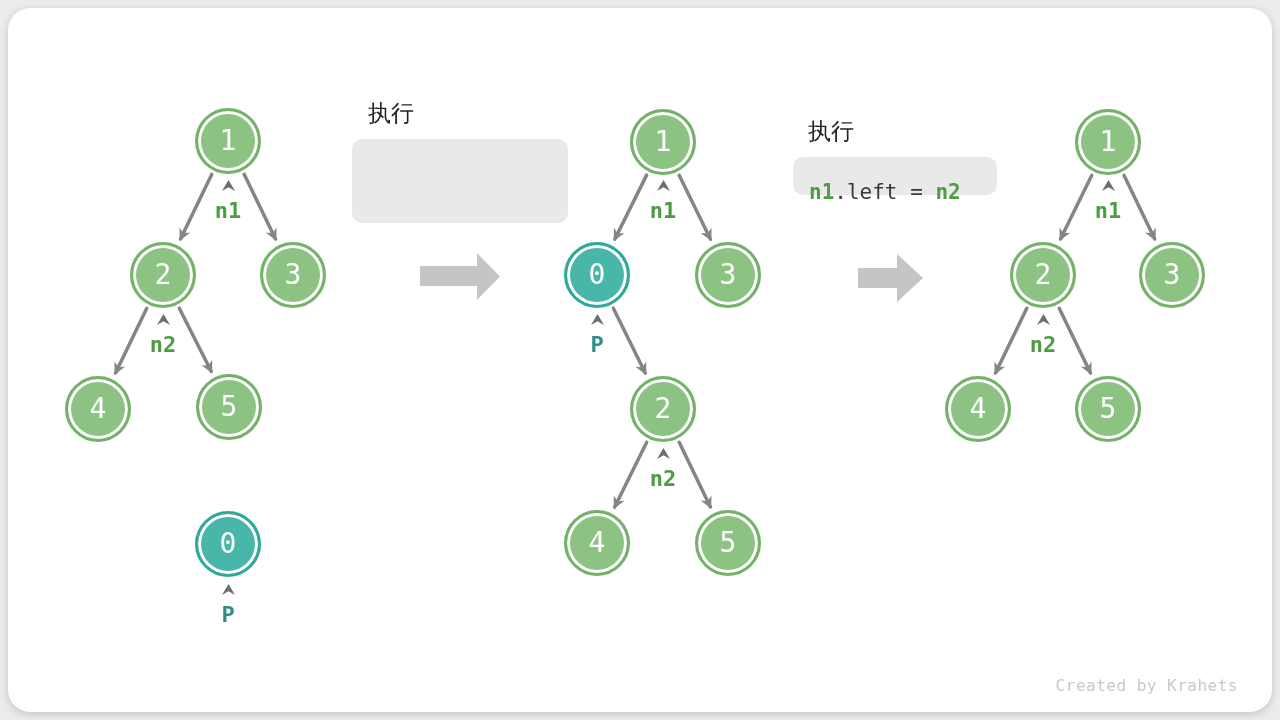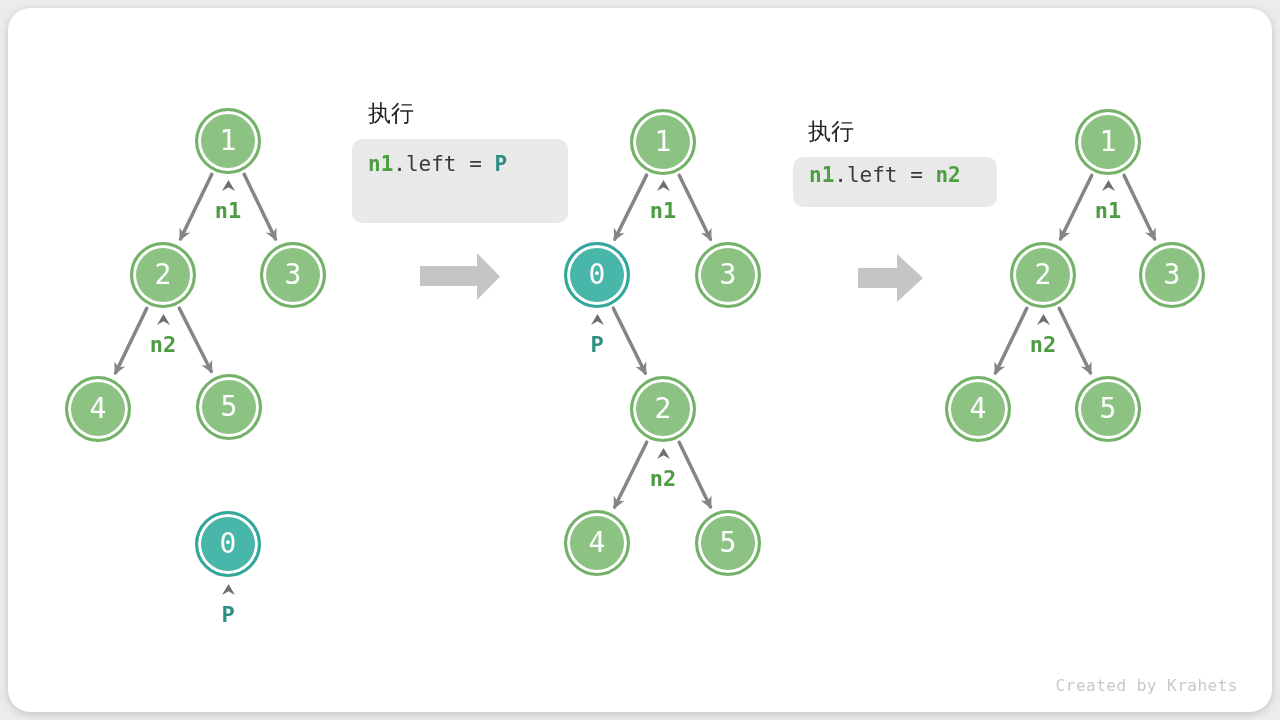--- a/index.html
+++ b/index.html
@@ -108,21 +108,20 @@
   </div>
   <div class="pointer teal" style="left:206px;top:584px">
     <svg class="caret" width="13" height="11" viewBox="0 0 13 11">
       <polygon points="6.5,0 13,11 6.5,7.3 0,11" fill="#6e6e6e"></polygon>
       </svg>
     <div class="plabel">P</div>
   </div>
 
   <div class="exec-heading" style="left:368px;top:98px">执行</div>
   <div class="code-box" style="left:352px;top:139px;width:216px;height:84px">
-    <div class="code-line"><span class="tok-green">n1</span><span>.left = </span><span class="tok-teal">P</span></div>
   </div>
 
   <div class="node" style="left:630px;top:109px">1</div>
   <div class="node teal" style="left:564px;top:242px">0</div>
   <div class="node" style="left:695px;top:242px">3</div>
   <div class="node" style="left:630px;top:376px">2</div>
   <div class="node" style="left:564px;top:510px">4</div>
   <div class="node" style="left:695px;top:510px">5</div>
 
   <div class="pointer" style="left:641px;top:180px">
@@ -138,21 +137,21 @@
     <div class="plabel">P</div>
   </div>
   <div class="pointer" style="left:641px;top:448px">
     <svg class="caret" width="13" height="11" viewBox="0 0 13 11">
       <polygon points="6.5,0 13,11 6.5,7.3 0,11" fill="#6e6e6e"></polygon>
       </svg>
     <div class="plabel">n2</div>
   </div>
 
   <div class="exec-heading" style="left:808px;top:116px">执行</div>
-  <div class="code-box" style="left:793px;top:157px;width:204px;height:50px;padding-top:1px">
+  <div class="code-box" style="left:793px;top:157px;width:204px;height:38px;padding-top:18px">
     <div class="code-line"><span class="tok-green">n1</span><span>.left = </span><span class="tok-green">n2</span></div>
   </div>
 
   <div class="node" style="left:1075px;top:109px">1</div>
   <div class="node" style="left:1010px;top:242px">2</div>
   <div class="node" style="left:1139px;top:242px">3</div>
   <div class="node" style="left:945px;top:376px">4</div>
   <div class="node" style="left:1075px;top:376px">5</div>
 
   <div class="pointer" style="left:1086px;top:180px">

